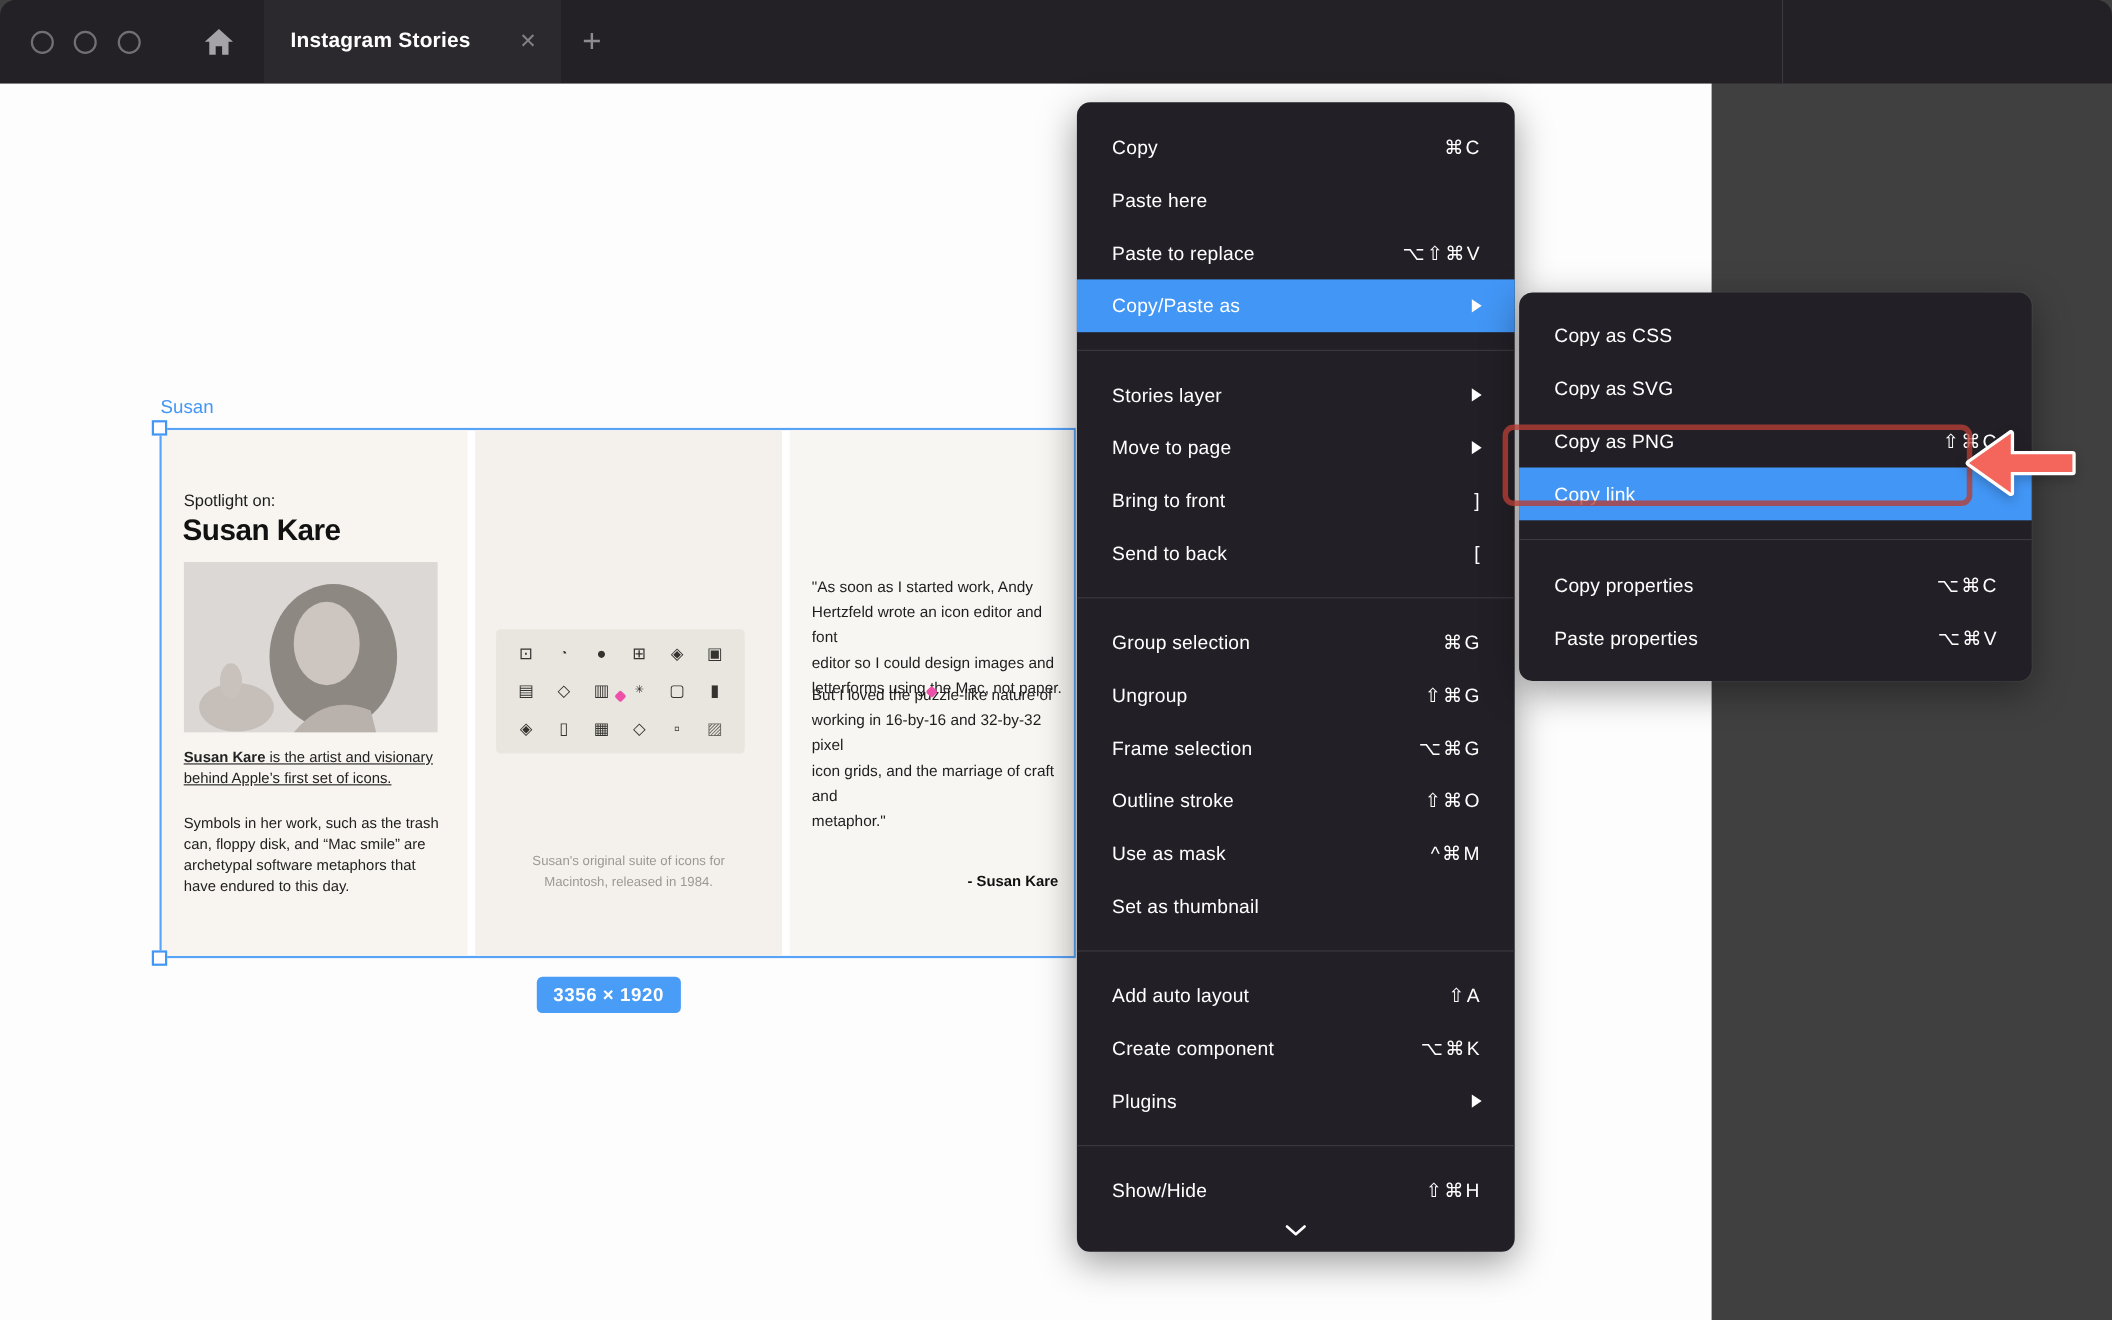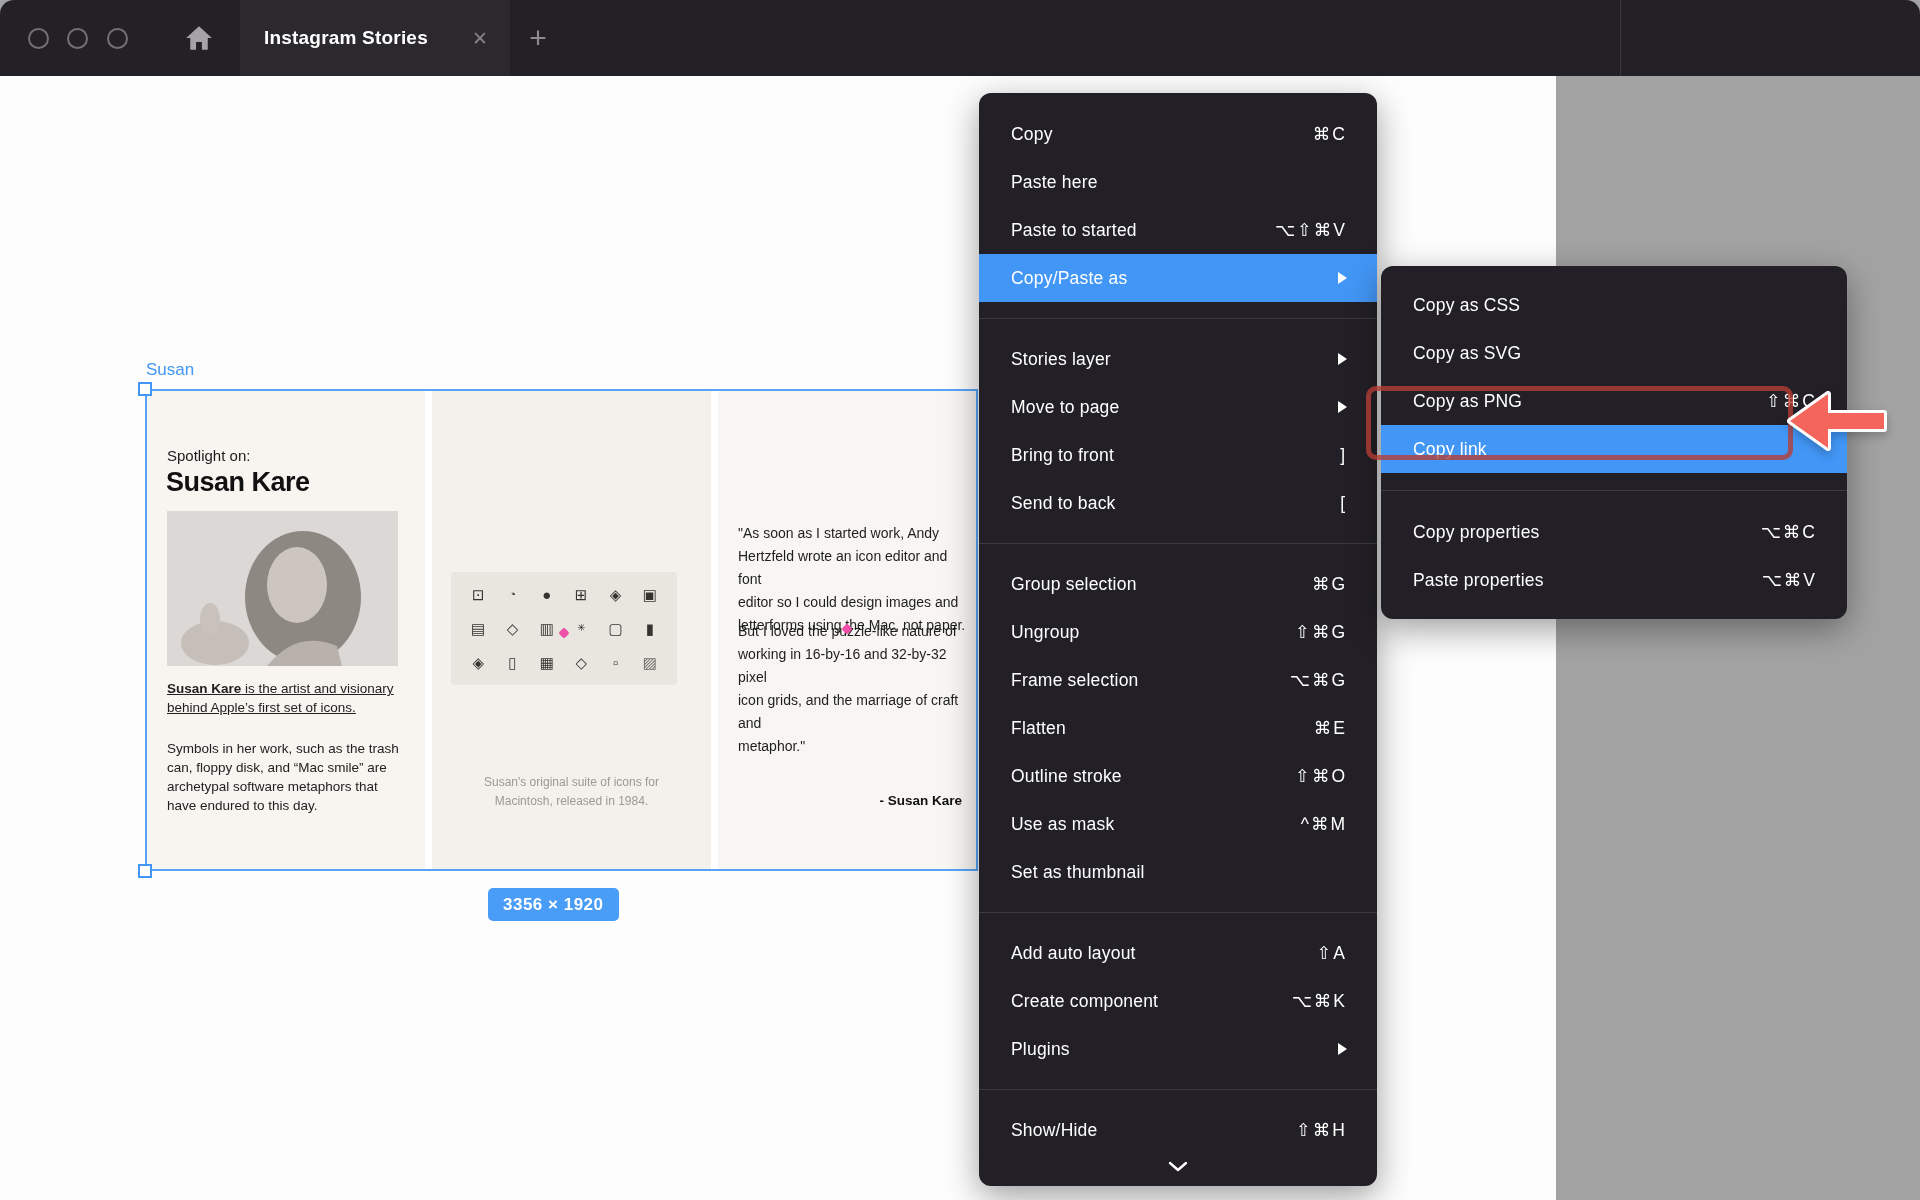--- a/index.html
+++ b/index.html
@@ -1,17 +1,17 @@
 <!DOCTYPE html>
 <html><head>
 <meta charset="utf-8">
 <style>
   html,body{margin:0;padding:0;background:#fff;}
   .page{position:relative;width:1920px;height:1200px;overflow:hidden;
-        font-family:"Liberation Sans","DejaVu Sans",sans-serif;background:#a3a3a3;}
+        font-family:"Liberation Sans","DejaVu Sans",sans-serif;background:#404040;}
 
   
   .topbar{position:absolute;left:0;top:0;width:1920px;height:76px;background:#232126;
           border-radius:14px 14px 0 0;}
   .winctrl{position:absolute;top:28px;width:21px;height:21px;border:2px solid #727075;
            border-radius:50%;box-sizing:border-box;}
   .home-btn{position:absolute;left:182px;top:22px;width:34px;height:32px;display:flex;
             align-items:center;justify-content:center;}
   .tab{position:absolute;left:240px;top:0;width:270px;height:76px;background:#2b292e;
        display:flex;align-items:center;}
@@ -178,21 +178,21 @@
 
   <div class="menu main-menu">
     <div class="mi">
       <span class="mi-label">Copy</span>
       <span class="mi-shortcut">⌘C</span>
     </div>
     <div class="mi">
       <span class="mi-label">Paste here</span>
     </div>
     <div class="mi">
-      <span class="mi-label">Paste to started</span>
+      <span class="mi-label">Paste to replace</span>
       <span class="mi-shortcut">⌥⇧⌘V</span>
     </div>
     <div class="mi highlight">
       <span class="mi-label">Copy/Paste as</span>
       <span class="mi-arrow"></span>
     </div>
 
     <div class="menu-sep"></div>
 
     <div class="mi">
@@ -218,24 +218,20 @@
       <span class="mi-label">Group selection</span>
       <span class="mi-shortcut">⌘G</span>
     </div>
     <div class="mi">
       <span class="mi-label">Ungroup</span>
       <span class="mi-shortcut">⇧⌘G</span>
     </div>
     <div class="mi">
       <span class="mi-label">Frame selection</span>
       <span class="mi-shortcut">⌥⌘G</span>
-    </div>
-    <div class="mi">
-      <span class="mi-label">Flatten</span>
-      <span class="mi-shortcut">⌘E</span>
     </div>
     <div class="mi">
       <span class="mi-label">Outline stroke</span>
       <span class="mi-shortcut">⇧⌘O</span>
     </div>
     <div class="mi">
       <span class="mi-label">Use as mask</span>
       <span class="mi-shortcut">^⌘M</span>
     </div>
     <div class="mi">

